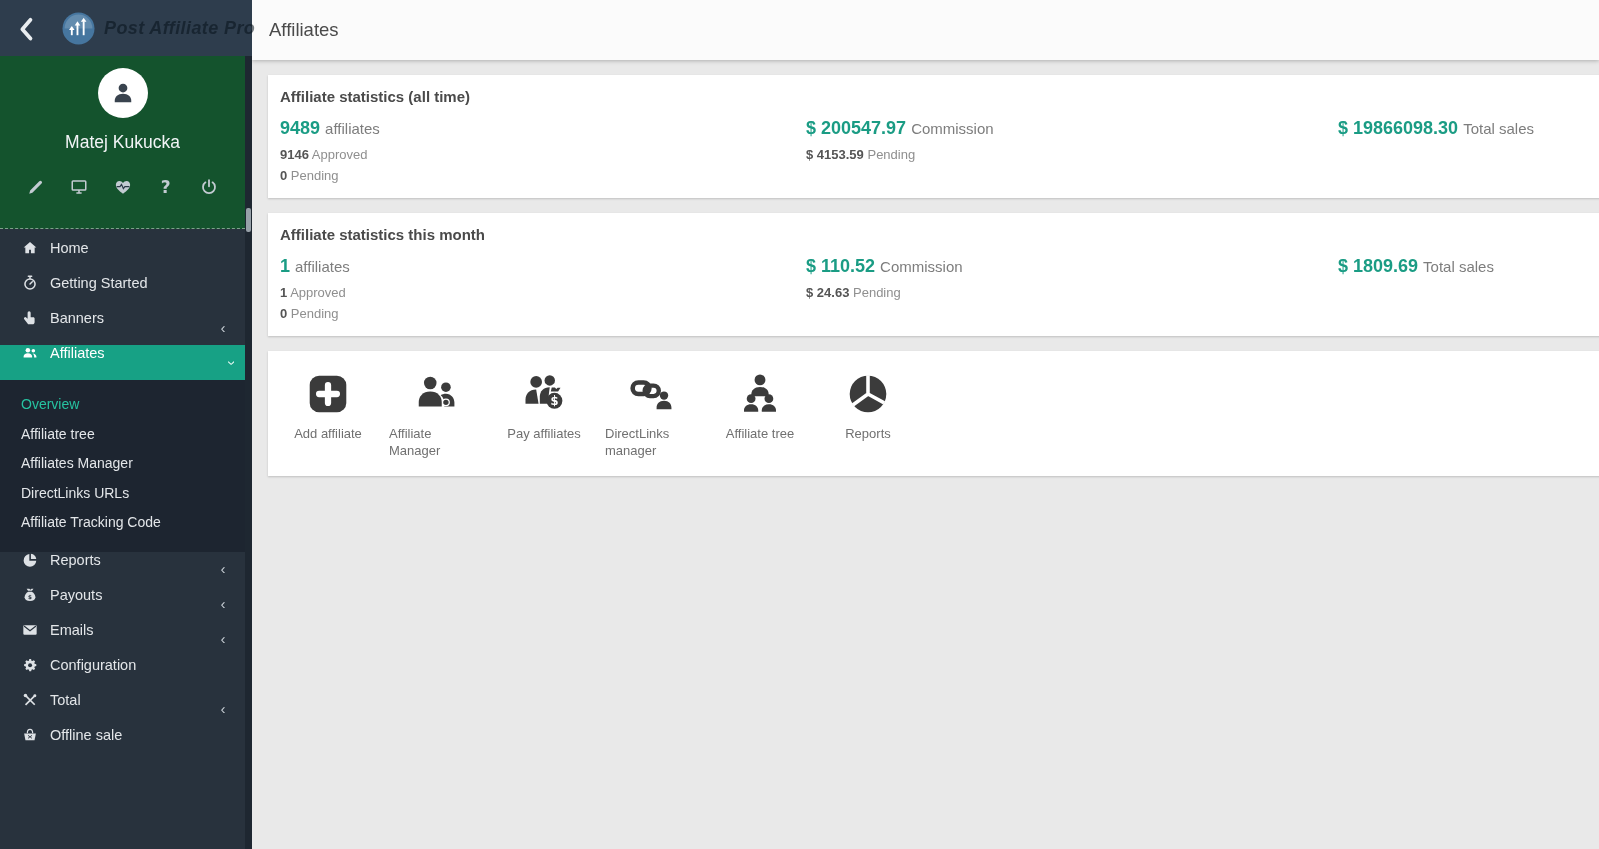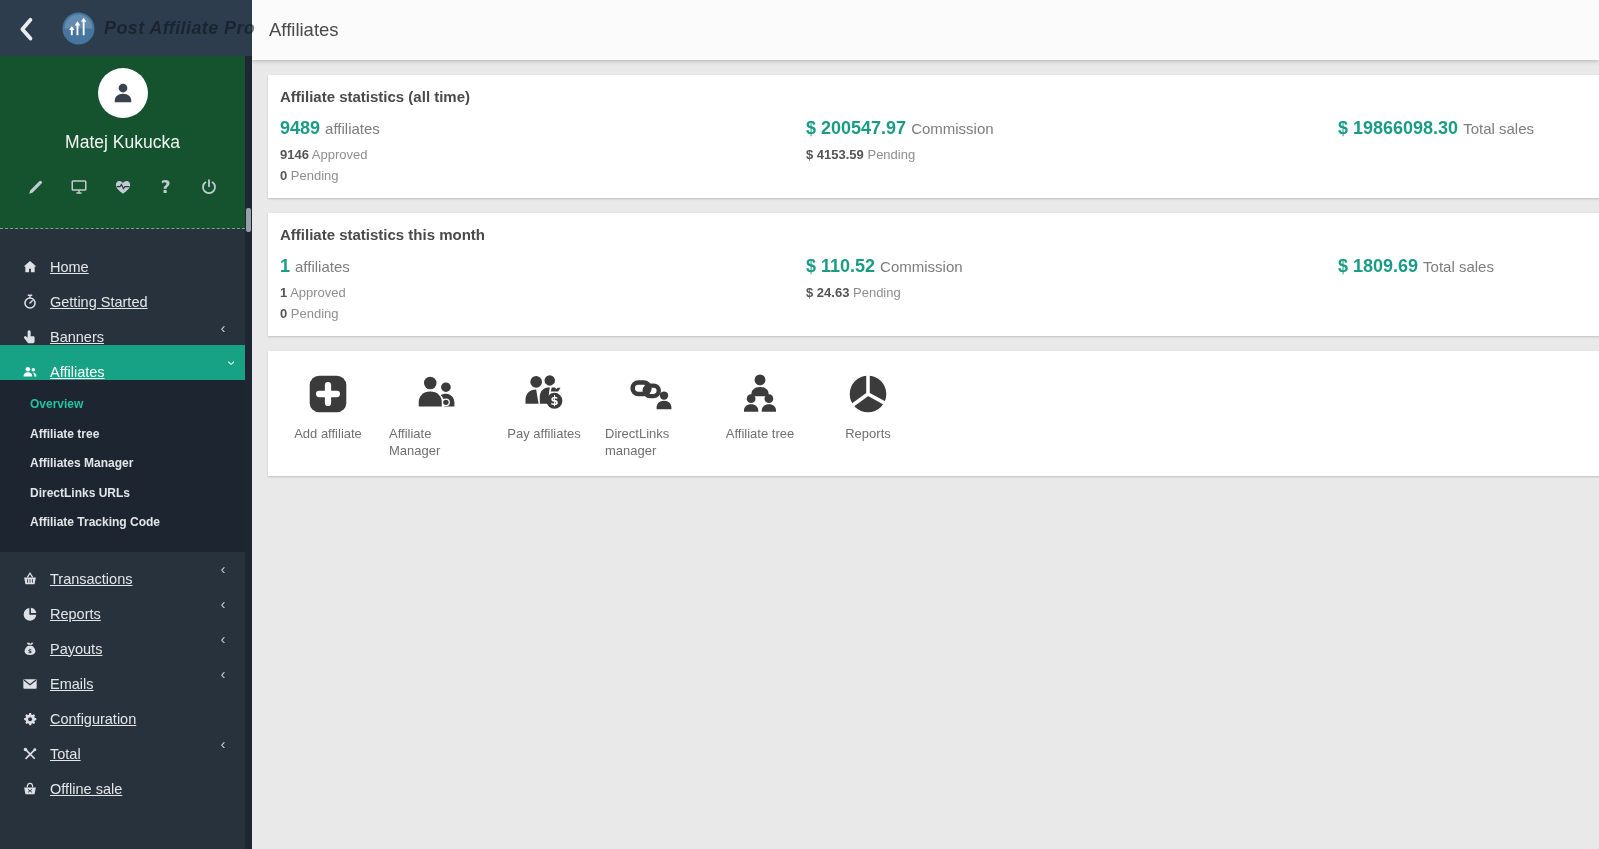--- a/index.html
+++ b/index.html
@@ -26,33 +26,33 @@
   .profile { background:#14532d; text-align:center; padding-top:12px; height:173px; border-bottom:1px dashed rgba(255,255,255,.45); width:245px; }
   .avatar { width:50px; height:50px; border-radius:50%; background:#ffffff; margin:0 auto; display:flex; align-items:center; justify-content:center; color:#39434e; cursor:pointer; }
   .avatar svg { width:30px; height:30px; }
   .user-name { color:#f2f4f6; font-size:17.5px; margin-top:14px; }
   .profile-tools { display:flex; justify-content:space-between; padding:0 26px; margin-top:24px; }
   .profile-tools button { background:none; border:none; padding:0; width:20px; height:20px; color:#c3cbd2; cursor:pointer; }
   .profile-tools svg { width:18px; height:18px; margin:0 auto; }
   .qmark { font-size:17px; font-weight:bold; color:#c3cbd2; line-height:20px; font-family:"DejaVu Sans",sans-serif; }
 
   .menu { padding-top:11px; width:245px; }
-  .menu-item { height:35px; display:flex; align-items:flex-end; color:#e3e6e9; font-size:14.5px; cursor:pointer; position:relative;text-decoration:underline; }
+  .menu-item { height:35px; display:flex; align-items:flex-start; color:#e3e6e9; font-size:14.5px; cursor:pointer; position:relative; }
   .menu-item .mic { width:16px; height:16px; margin-left:22px; flex:none; color:#dde1e5; }
   .menu-item .mic svg { width:16px; height:16px; }
   .menu-item .mil { margin-left:12px; }
   .chev { position:absolute; right:17px; top:50%; margin-top:-9px; font-size:15px; color:#c6cdd3; width:10px; height:18px; line-height:18px; text-align:center; }
   .chev::before { content:"‹"; }
   .chev.down { transform:rotate(-90deg); }
   .menu-item.active { background:#17a185; color:#ffffff; width:252px; }
   .menu-item.active .mic { color:#ffffff; }
   .menu-item.active .chev { color:#eafaf5; }
 
   .submenu { background:#1d2530; padding:10px 0 14px; width:252px; }
-  .submenu-item { height:29.5px; line-height:29.5px; padding-left:30px; color:#e3e6e9; font-size:12px; cursor:pointer;font-weight:bold; }
+  .submenu-item { height:29.5px; line-height:29.5px; padding-left:21px; color:#e3e6e9; font-size:14px; cursor:pointer; }
   .submenu-item.active { color:#26c2a0; }
 
   
   .main { position:fixed; left:252px; top:0; right:0; height:849px; overflow:hidden; background:#e9e9e9; }
   .page-header { height:60px; background:#fbfbfb; box-shadow:0 1px 4px rgba(0,0,0,.25); position:relative; z-index:2; }
   .page-title { margin:0; line-height:60px; padding-left:17px; font-size:18.5px; font-weight:400; color:#4a4a4a; }
 
   .content { padding:15px 0 0 16px; position:relative; z-index:1; }
   .card { width:1600px; background:#ffffff; box-shadow:0 1px 2px rgba(0,0,0,.18); margin-bottom:15px; }
   .stat-card { padding:13px 0 12px 12px; }
@@ -291,29 +291,20 @@
       <div class="submenu-item active"><span>Overview</span></div>
       <div class="submenu-item"><span>Affiliate tree</span></div>
       <div class="submenu-item"><span>Affiliates Manager</span></div>
       <div class="submenu-item"><span>DirectLinks URLs</span></div>
       <div class="submenu-item"><span>Affiliate Tracking Code</span></div>
     </div>
 
     <div class="menu-item">
       <span class="mic">
           <svg>
-            <use href="#i-basket"></use>
-          </svg>
-        </span>
-      <span class="mil">Transactions</span>
-      <span class="chev"></span>
-    </div>
-    <div class="menu-item">
-      <span class="mic">
-          <svg>
             <use href="#i-pie"></use>
           </svg>
         </span>
       <span class="mil">Reports</span>
       <span class="chev"></span>
     </div>
     <div class="menu-item">
       <span class="mic">
           <svg>
             <use href="#i-moneybag"></use>

